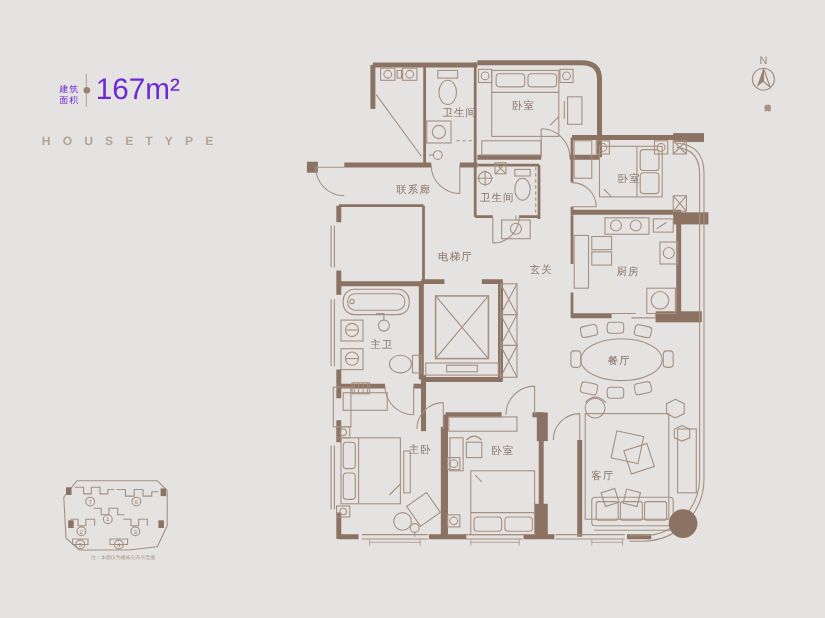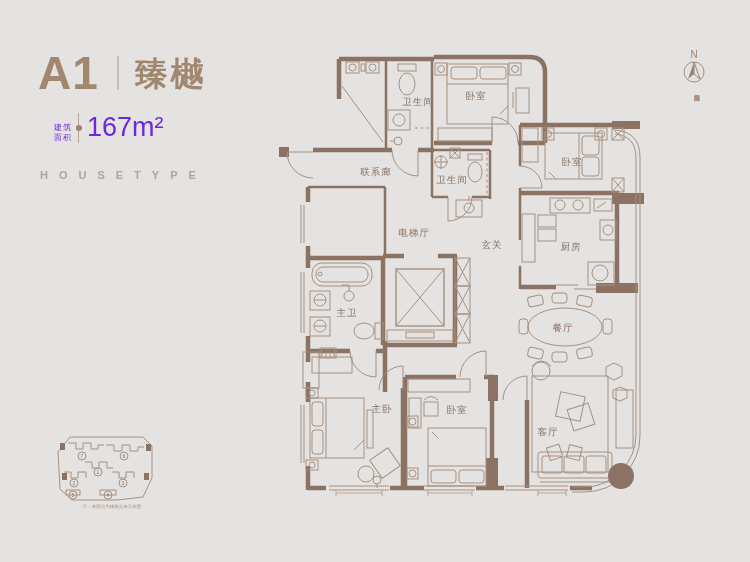--- a/index.html
+++ b/index.html
@@ -31,25 +31,20 @@
   .dash{stroke-dasharray:3 2.5;}
   .dim{stroke:#a69080;stroke-width:.7;}
 </style>
 </head>
 <body>
 
 <div class="stage">
 
   
   <div class="hdr">
-    <div class="hdr-row1">
-      <span class="unit-code">A1</span>
-      <span class="title-div"></span>
-      <span class="unit-name">臻樾</span>
-    </div>
     <div class="hdr-row2">
       <span class="meta-mini">
         <span>建筑</span><br>
         <span>面积</span>
       </span>
       <span class="meta-sep"></span>
       <span class="area-val">167m²</span>
     </div>
     <div class="housetype">HOUSETYPE</div>
   </div>

